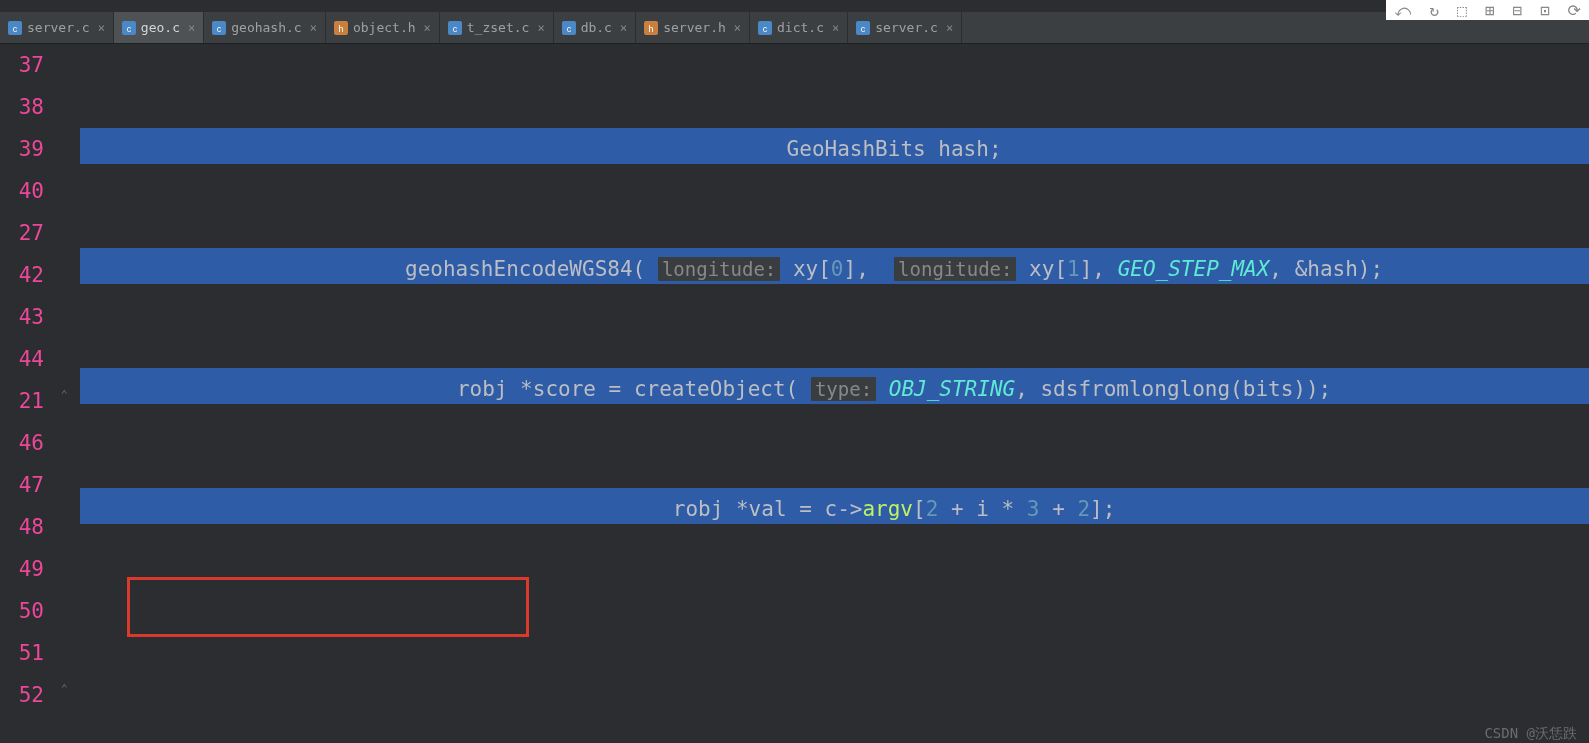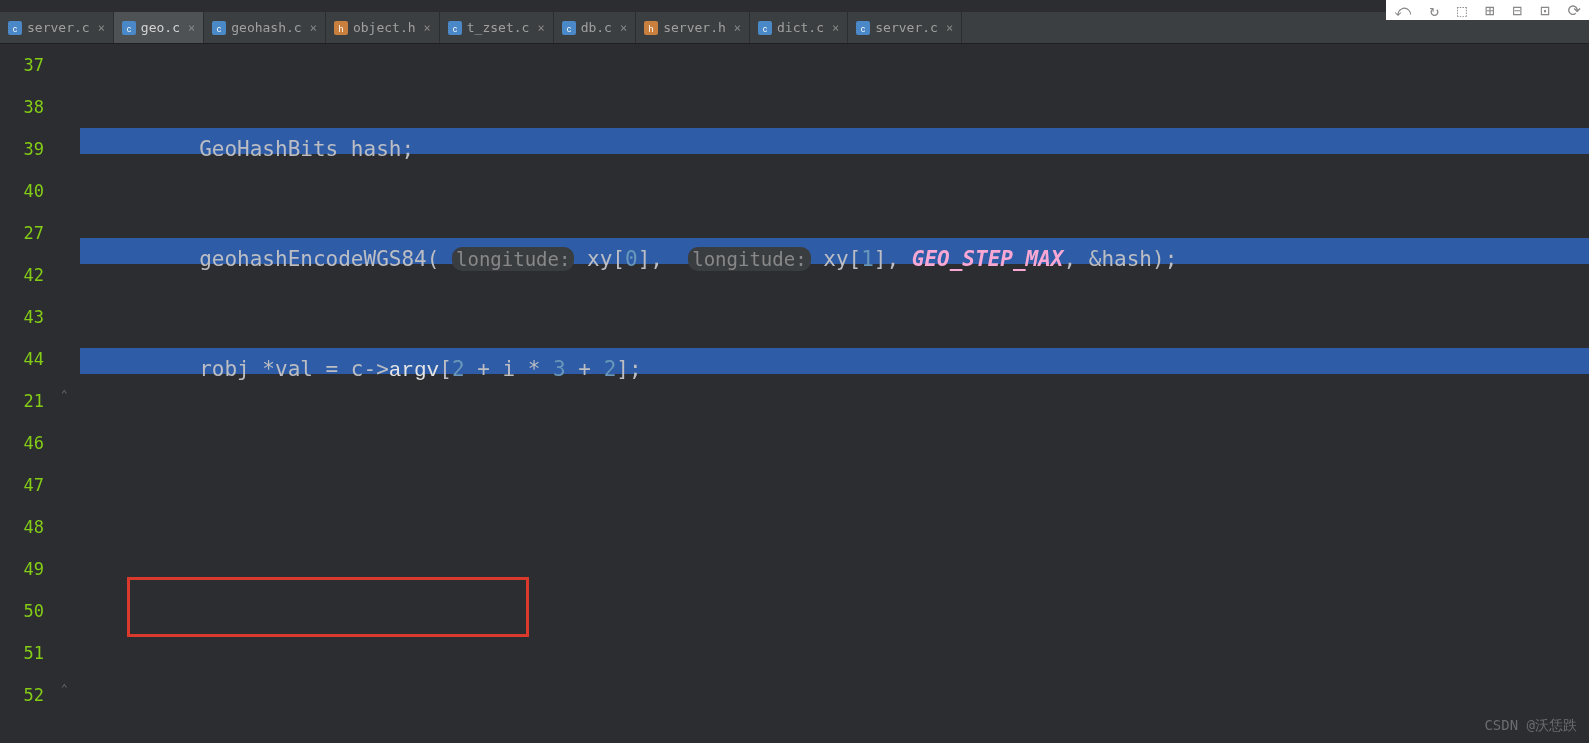--- a/index.html
+++ b/index.html
@@ -59,24 +59,24 @@
   font-size: 12px;
   margin-left: 3px;
 }
 .editor {
   display: flex;
   height: calc(100% - 44px);
 }
 .gutter {
   width: 58px;
   background: #2b2d30;
-  color: #84cc16;
+  color: #ec4899;
   text-align: right;
   padding-right: 14px;
-  font-size: 17px;
+  font-size: 21px;
   line-height: 42px;
   user-select: none;
 }
 .gutter div { height: 42px; }
 .fold-column {
   width: 22px;
   background: #2b2d30;
   position: relative;
 }
 .fold-marker {
@@ -88,44 +88,45 @@
   font-size: 11px;
 }
 .code {
   flex: 1;
   position: relative;
   line-height: 42px;
   font-size: 21px;
   white-space: pre;
 }
 .line {
-  height: 26px;
+  height: 36px;
   padding-left: 18px;
   color: #bcbec4;
+  text-align: center;
 }
 .line.selected {
   background: #2e5ca6;
 }
 .tok-num { color: #6897bb; }
-.tok-hint { color: #888; background: #3a3d40; padding: 1px 4px; border-radius: 10px; font-size: 19px; }
-.tok-const { color: #f9a8d4; font-style: italic; font-weight: bold; }
-.tok-field { color: #e5e5e5; font-family: Liberation Mono, monospace; }
+.tok-hint { color: #888; background: #3a3d40; padding: 1px 4px; border-radius: 1px; font-size: 19px; }
+.tok-const { color: #5eead4; font-style: italic; }
+.tok-field { color: #bef264; }
 .highlight-box {
   position: absolute;
   border: 3px solid #d93a2b;
   left: 127px;
   top: 577px;
   width: 402px;
   height: 60px;
   pointer-events: none;
 }
 .watermark {
   position: absolute;
   right: 12px;
-  bottom: 8px;
+  bottom: 0;
   color: #6a6d70;
   font-size: 14px;
 }
 </style>
 </head>
 <body>
 
 <div class="top-toolbar">
   <span>⤺</span>
   <span>↻</span>
@@ -248,20 +249,21 @@
     <div>51</div>
     <div>52</div>
   </div>
   <div class="fold-column">
     <div class="fold-marker" style="top:344px">⌃</div>
     <div class="fold-marker" style="top:638px">⌃</div>
   </div>
   <div class="code">
     <div class="line selected">        <span>GeoHashBits hash;</span></div>
     <div class="line selected">        <span>geohashEncodeWGS84( </span><span class="tok-hint">longitude:</span><span> xy[</span><span class="tok-num">0</span><span>],  </span><span class="tok-hint">longitude:</span><span> xy[</span><span class="tok-num">1</span><span>], </span><span class="tok-const">GEO_STEP_MAX</span><span>, &amp;hash);</span></div>
+    <div class="line selected">        <span>robj *score = createObject( </span><span class="tok-hint">type:</span><span class="tok-const"> OBJ_STRING</span><span>, sdsfromlonglong(bits));</span></div>
     <div class="line selected">        <span>robj *val = c-&gt;</span><span class="tok-field">argv</span><span>[</span><span class="tok-num">2</span><span> + i * </span><span class="tok-num">3</span><span> + </span><span class="tok-num">2</span><span>];</span></div>
     
     
     
     
     
     
     
     
     

